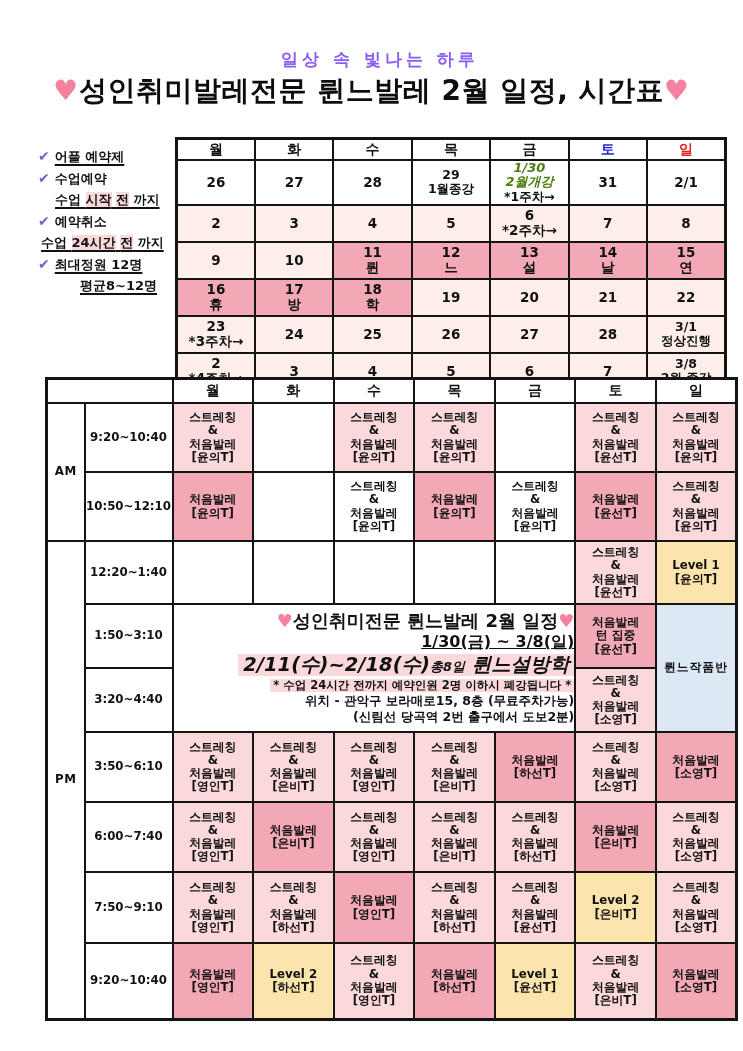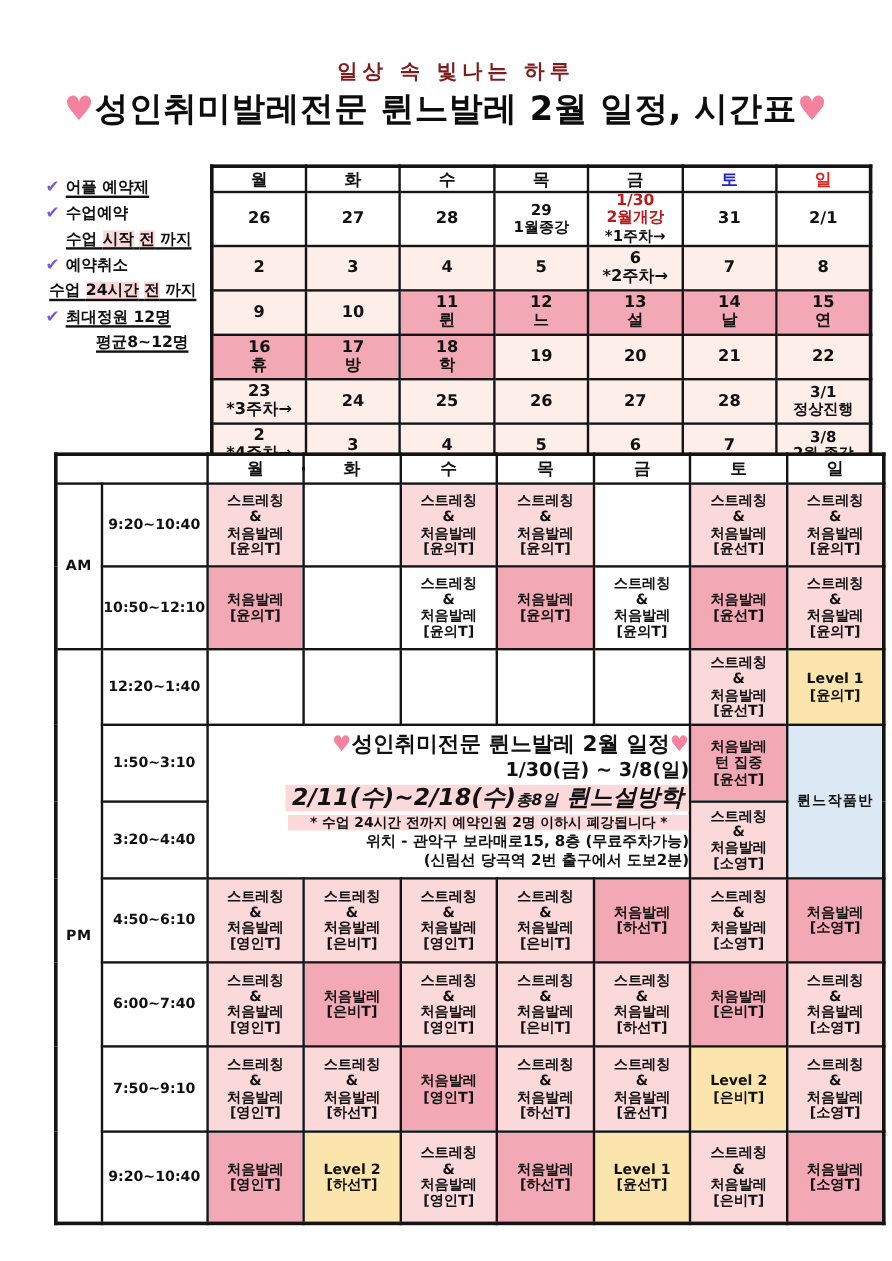--- a/index.html
+++ b/index.html
@@ -4,21 +4,21 @@
 <style>
   html,body{margin:0;padding:0;}
   body{
     width:743px;height:1051px;position:relative;background:#ffffff;
     font-family:"DejaVu Sans","Liberation Sans",sans-serif;color:#111;
     overflow:hidden;
   }
   .abs{position:absolute;}
   
   .subtitle{top:48px;left:30px;width:700px;text-align:center;
-    color:#7f1d1d;font-size:17px;font-weight:bold;letter-spacing:4px;}
+    color:#8b5cf6;font-size:17px;font-weight:bold;letter-spacing:4px;}
   .main-title{top:72px;left:0;width:743px;text-align:center;
     font-size:28px;font-weight:bold;letter-spacing:0.5px;color:#0d0d0d;white-space:nowrap;}
   .heart{color:#f4829e;}
   
   .notes{top:146px;left:38px;width:150px;font-size:13px;font-weight:bold;line-height:21.5px;}
   .note-line{white-space:nowrap;}
   .chk{color:#7a5bd0;font-size:14px;margin-right:5px;}
   .und{text-decoration:underline;text-underline-offset:3px;text-decoration-thickness:1.5px;}
   .hl{background:#fbd8da;}
   .ind1{padding-left:17px;} .ind2{padding-left:3px;} .ind3{padding-left:42px;}
@@ -26,38 +26,38 @@
   table{border-collapse:collapse;table-layout:fixed;}
   td,th{border:2px solid #141414;padding:0;text-align:center;vertical-align:middle;
     font-weight:bold;overflow:hidden;}
   .pre{white-space:pre-line;}
   .w{background:#ffffff;} .lp{background:#fbd8da;} .dp{background:#f3a8b5;}
   .yl{background:#fbe5ad;} .bl{background:#dce9f5;} .lp2{background:#fdeee9;}
   
   .cal{left:175px;top:137px;width:552px;border:3px solid #141414;}
   .cal th{height:19px;font-size:14px;background:#fff;}
   .cal td{height:35px;font-size:13.5px;line-height:1.12;}
-  .sat{color:#2222cc;} .sun{color:#e32222;} .mag{color:#b91c1c;}
+  .sat{color:#2222cc;} .sun{color:#e32222;} .mag{color:#4d7c0f;font-style:italic;}
   .cal .mag{font-size:13px;line-height:1.1;}
   .cal .smnote{font-size:12.5px;}
   
   .tt{left:45px;top:377px;width:693px;border:3px solid #141414;}
   .tt th.day{height:22px;font-size:14px;background:#fff;}
   .tt td{font-size:11.8px;line-height:1.12;}
   .ampm{background:#fff;font-size:15px;letter-spacing:0.5px;}
   .time{background:#fff;font-size:13.5px;white-space:nowrap;}
   .works{font-size:14.5px;letter-spacing:1px;}
   
   .ann{display:flex;flex-direction:column;align-items:flex-end;justify-content:center;
     gap:1px;height:100%;}
   .ann-title{font-size:18px;white-space:nowrap;}
-  .ann-dates{font-size:16px;margin-top:1px;white-space:nowrap;}
+  .ann-dates{font-size:16px;margin-top:1px;white-space:nowrap;text-decoration:underline;}
   .ann-vac{font-size:19.5px;background:#fbd8da;padding:0 5px;margin-top:2px;white-space:nowrap;font-style:italic;}
   .ann-vac-small{font-size:13px;}
-  .ann-cancel{font-size:11.5px;background:#fbd8da;padding:0 18px;margin-top:2px;white-space:nowrap;}
+  .ann-cancel{font-size:11.5px;background:#fbd8da;padding:0 3px;margin-top:2px;white-space:nowrap;}
   .ann-loc{font-size:12.5px;line-height:1.25;white-space:nowrap;}
 </style>
 </head>
 <body>
 
 <div class="abs subtitle">일상 속 빛나는 하루</div>
 <div class="abs main-title"><span class="heart">♥</span><span>성인취미발레전문 륀느발레 2월 일정, 시간표</span><span class="heart">♥</span></div>
 
 <div class="abs notes">
   <div class="note-line"><span class="chk">✔</span><span class="und">어플 예약제</span></div>
@@ -268,21 +268,21 @@
     <td class="bl works" rowspan="2">륀느작품반</td>
   </tr>
   <tr style="height:64px">
     <td class="time">3:20~4:40</td>
     <td class="lp pre">스트레칭
 &amp;
 처음발레
 [소영T]</td>
   </tr>
   <tr style="height:70px">
-    <td class="time">4:50~6:10</td>
+    <td class="time">3:50~6:10</td>
     <td class="lp pre">스트레칭
 &amp;
 처음발레
 [영인T]</td>
     <td class="lp pre">스트레칭
 &amp;
 처음발레
 [은비T]</td>
     <td class="lp pre">스트레칭
 &amp;

